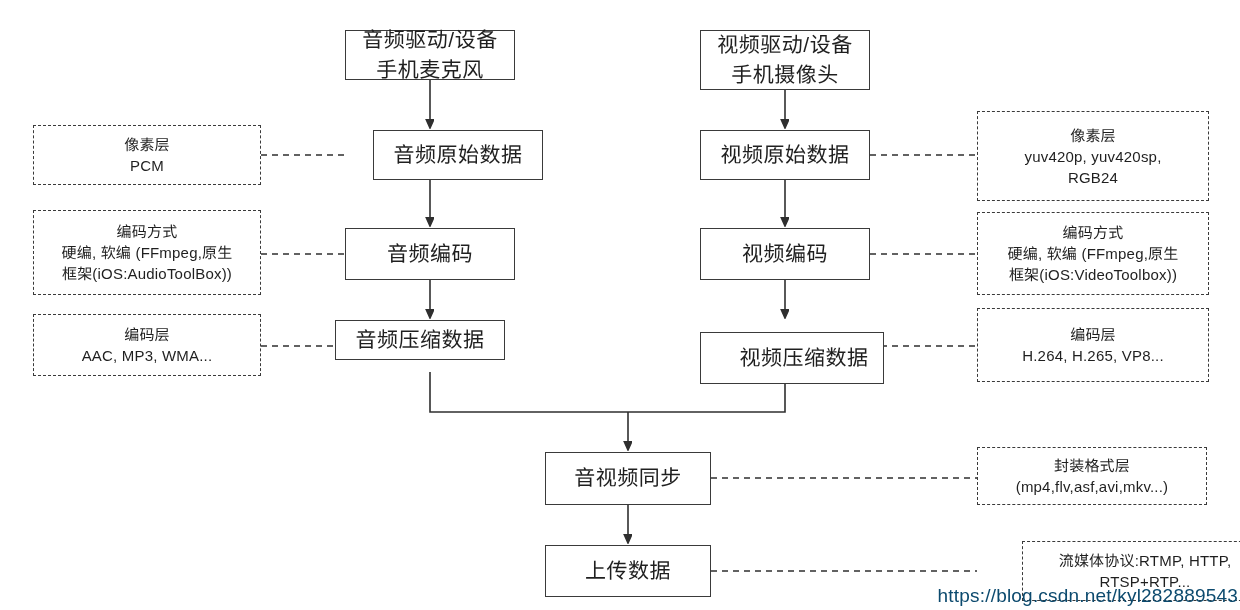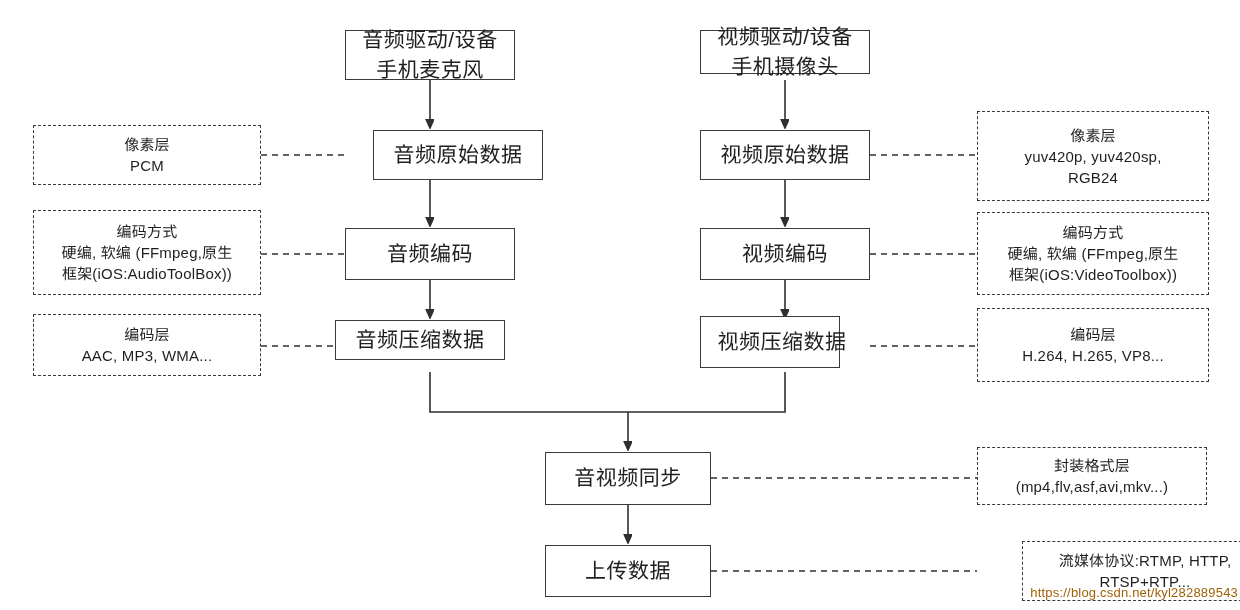--- a/index.html
+++ b/index.html
@@ -40,46 +40,46 @@
   .box.dashed {
     border: 1.6px dashed #3a3a3a;
     font-size: 15px;
     line-height: 1.4;
     letter-spacing: 0.2px;
   }
   .box .ln { white-space: nowrap; }
 
   
   #audio-driver     { left: 345px; top: 30px;  width: 170px; height: 50px; }
-  #video-driver     { left: 700px; top: 30px;  width: 170px; height: 44px; }
+  #video-driver     { left: 700px; top: 30px;  width: 170px; height: 60px; }
   #audio-raw        { left: 345px; top: 130px; width: 170px; height: 50px; margin-left: 28px; }
   #video-raw        { left: 700px; top: 130px; width: 170px; height: 50px; }
   #audio-encode     { left: 345px; top: 228px; width: 170px; height: 52px; }
   #video-encode     { left: 700px; top: 228px; width: 170px; height: 52px; }
   #audio-compressed { left: 335px; top: 320px; width: 170px; height: 40px; }
-  #video-compressed { left: 700px; top: 316px; width: 140px; height: 52px; padding-left: 24px; }
+  #video-compressed { left: 700px; top: 332px; width: 184px; height: 52px; padding-left: 24px; }
   #av-sync          { left: 545px; top: 452px; width: 166px; height: 53px; }
   #upload           { left: 545px; top: 545px; width: 166px; height: 52px; }
 
   
   #left-pixel      { left: 33px;  top: 125px; width: 228px; height: 60px; }
   #left-encoding   { left: 33px;  top: 210px; width: 228px; height: 85px; }
   #left-codec      { left: 33px;  top: 314px; width: 228px; height: 62px; }
   #right-pixel     { left: 977px; top: 111px; width: 232px; height: 90px; }
   #right-encoding  { left: 977px; top: 212px; width: 232px; height: 83px; }
   #right-codec     { left: 977px; top: 308px; width: 232px; height: 74px; }
   #right-container { left: 977px; top: 447px; width: 230px; height: 58px; }
   #right-protocol  { left: 1022px; top: 541px; width: 230px; height: 60px; padding-left: 16px; }
 
   .watermark {
     position: absolute;
     right: 2px;
     top: 585px;
-    font-size: 13px;
-    color: #a16207;
+    font-size: 19px;
+    color: #0c4a6e;
     letter-spacing: 0.2px;
     white-space: nowrap;
     z-index: 5;
   }
 </style>
 </head>
 <body>
 
 <div class="canvas">
 

